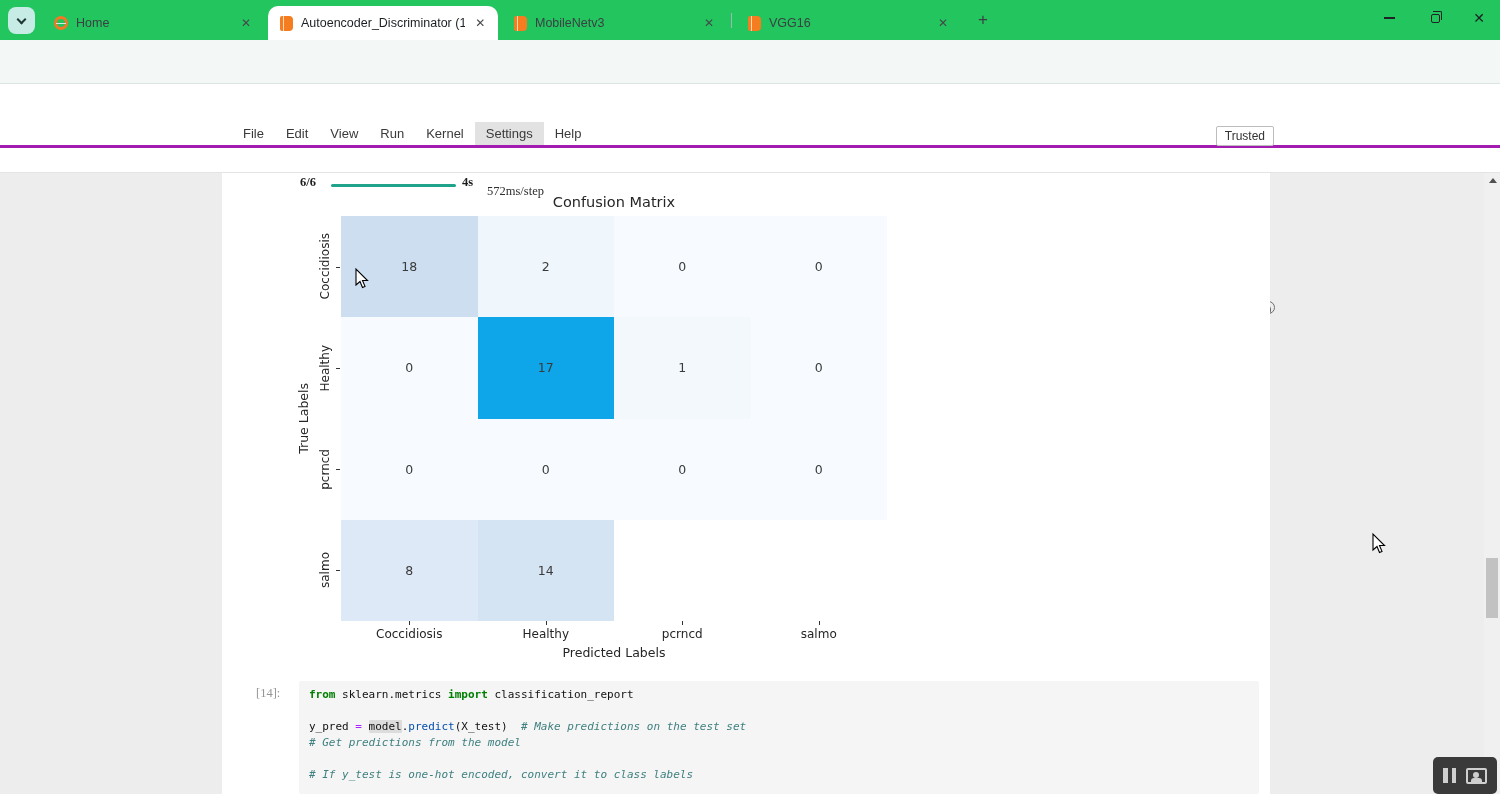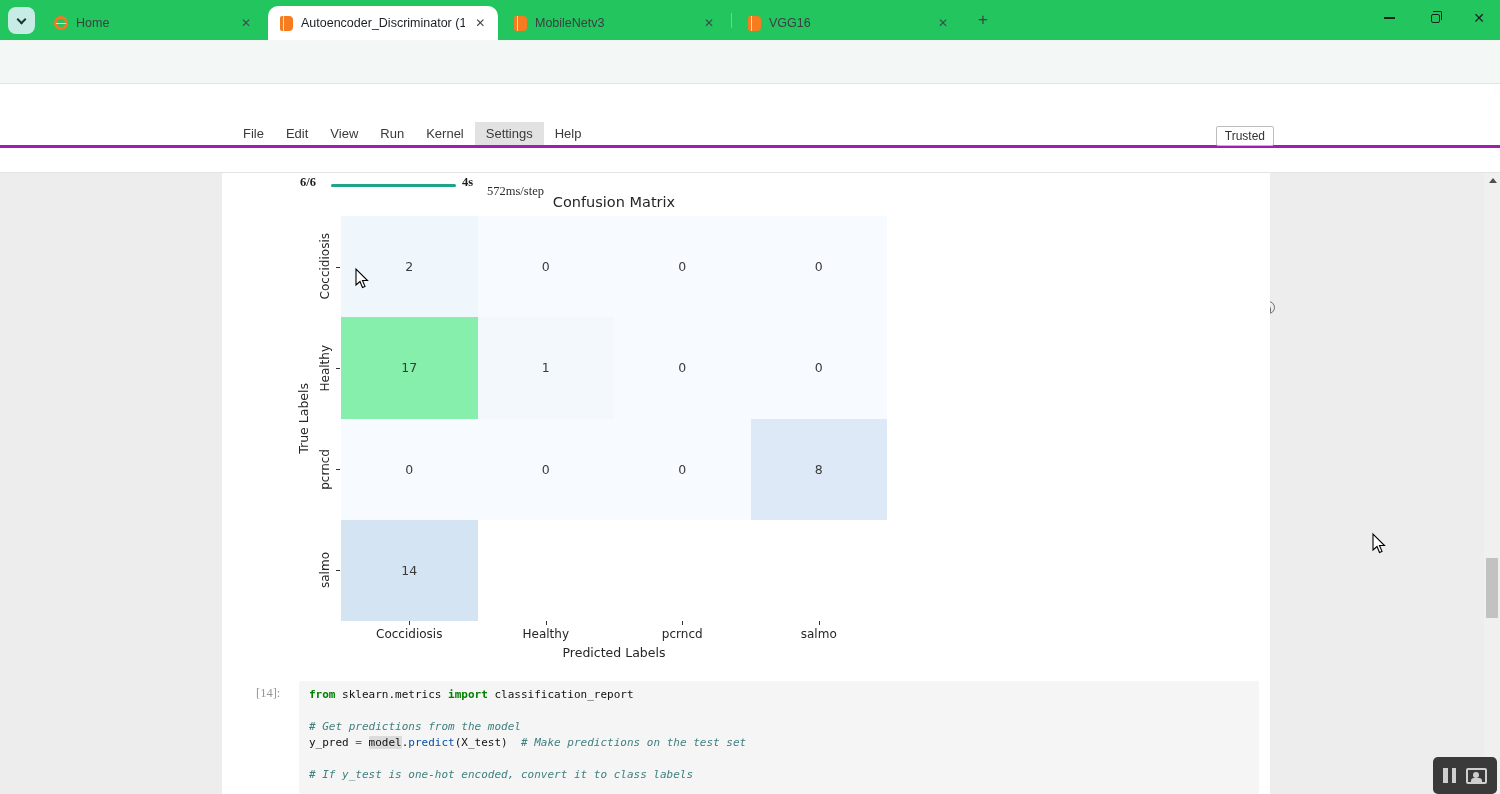--- a/index.html
+++ b/index.html
@@ -289,25 +289,26 @@
       <span>Healthy</span>
     </div>
     <div class="ytl">
       <span>pcrncd</span>
     </div>
     <div class="ytl">
       <span>salmo</span>
     </div>
   </div>
 <div class="abs hm-grid">
+    <div class="hm-cell" style="background: rgb(204, 222, 239); color: rgb(59, 59, 59);">18</div>
     <div class="hm-cell" style="background: rgb(239, 246, 252); color: rgb(59, 59, 59);">2</div>
     <div class="hm-cell" style="background: rgb(247, 251, 255); color: rgb(59, 59, 59);">0</div>
     <div class="hm-cell" style="background: rgb(247, 251, 255); color: rgb(59, 59, 59);">0</div>
     <div class="hm-cell" style="background: rgb(247, 251, 255); color: rgb(59, 59, 59);">0</div>
-    <div class="hm-cell" style="background: #86efac; color: rgb(59, 59, 59);">17</div>
+    <div class="hm-cell" style="background: #0ea5e9; color: rgb(59, 59, 59);">17</div>
     <div class="hm-cell" style="background: rgb(243, 248, 253); color: rgb(59, 59, 59);">1</div>
     <div class="hm-cell" style="background: rgb(247, 251, 255); color: rgb(59, 59, 59);">0</div>
     <div class="hm-cell" style="background: rgb(247, 251, 255); color: rgb(59, 59, 59);">0</div>
     <div class="hm-cell" style="background: rgb(247, 251, 255); color: rgb(59, 59, 59);">0</div>
     <div class="hm-cell" style="background: rgb(247, 251, 255); color: rgb(59, 59, 59);">0</div>
     <div class="hm-cell" style="background: rgb(247, 251, 255); color: rgb(59, 59, 59);">0</div>
     <div class="hm-cell" style="background: rgb(221, 233, 246); color: rgb(59, 59, 59);">8</div>
     <div class="hm-cell" style="background: rgb(213, 228, 242); color: rgb(59, 59, 59);">14</div>
   </div>
 <div class="abs x-ticks">
@@ -325,22 +326,22 @@
     <div class="tickmark" style="left: 336px; width: 4px; height: 1px; top: 469px;"></div>
     <div class="tickmark" style="top: 621px; width: 1px; height: 4px; left: 682px;"></div>
     <div class="tickmark" style="left: 336px; width: 4px; height: 1px; top: 570px;"></div>
     <div class="tickmark" style="top: 621px; width: 1px; height: 4px; left: 819px;"></div>
   </div>
 
 <span class="abs mono cell-prompt">[14]:</span>
 <div class="abs code-editor">
     <div class="code-line"><span class="tok-k">from</span><span> sklearn.metrics </span><span class="tok-k">import</span><span> classification_report</span></div>
     <div class="code-line">&nbsp;</div>
+    <div class="code-line"><span>y_pred </span><span class="tok-o">=</span><span> </span><span class="tok-hl">model</span><span>.</span><span class="tok-f">predict</span><span>(X_test)</span><span>  </span><span class="tok-c"># Make predictions on the test set</span></div>
     <div class="code-line"><span class="tok-c"># Get predictions from the model</span></div>
-    <div class="code-line"><span>y_pred </span><span class="tok-o">=</span><span> </span><span class="tok-hl">model</span><span>.</span><span class="tok-f">predict</span><span>(X_test)</span><span>  </span><span class="tok-c"># Make predictions on the test set</span></div>
     <div class="code-line">&nbsp;</div>
     <div class="code-line"><span class="tok-c"># If y_test is one-hot encoded, convert it to class labels</span></div>
   </div>
 
 <div class="abs scroll-track"></div>
 <div class="abs scroll-up"></div>
 <div class="abs scroll-thumb"></div>
 
 <svg class="abs cursor" style="left:355px; top:268px;" width="16" height="22" viewBox="0 0 16 22">
   <path d="M1 1 L1 17 L5 13.5 L7.5 19.5 L10 18.4 L7.5 12.5 L12.5 12.5 Z" fill="#fff" stroke="#000" stroke-width="1.1"></path>

